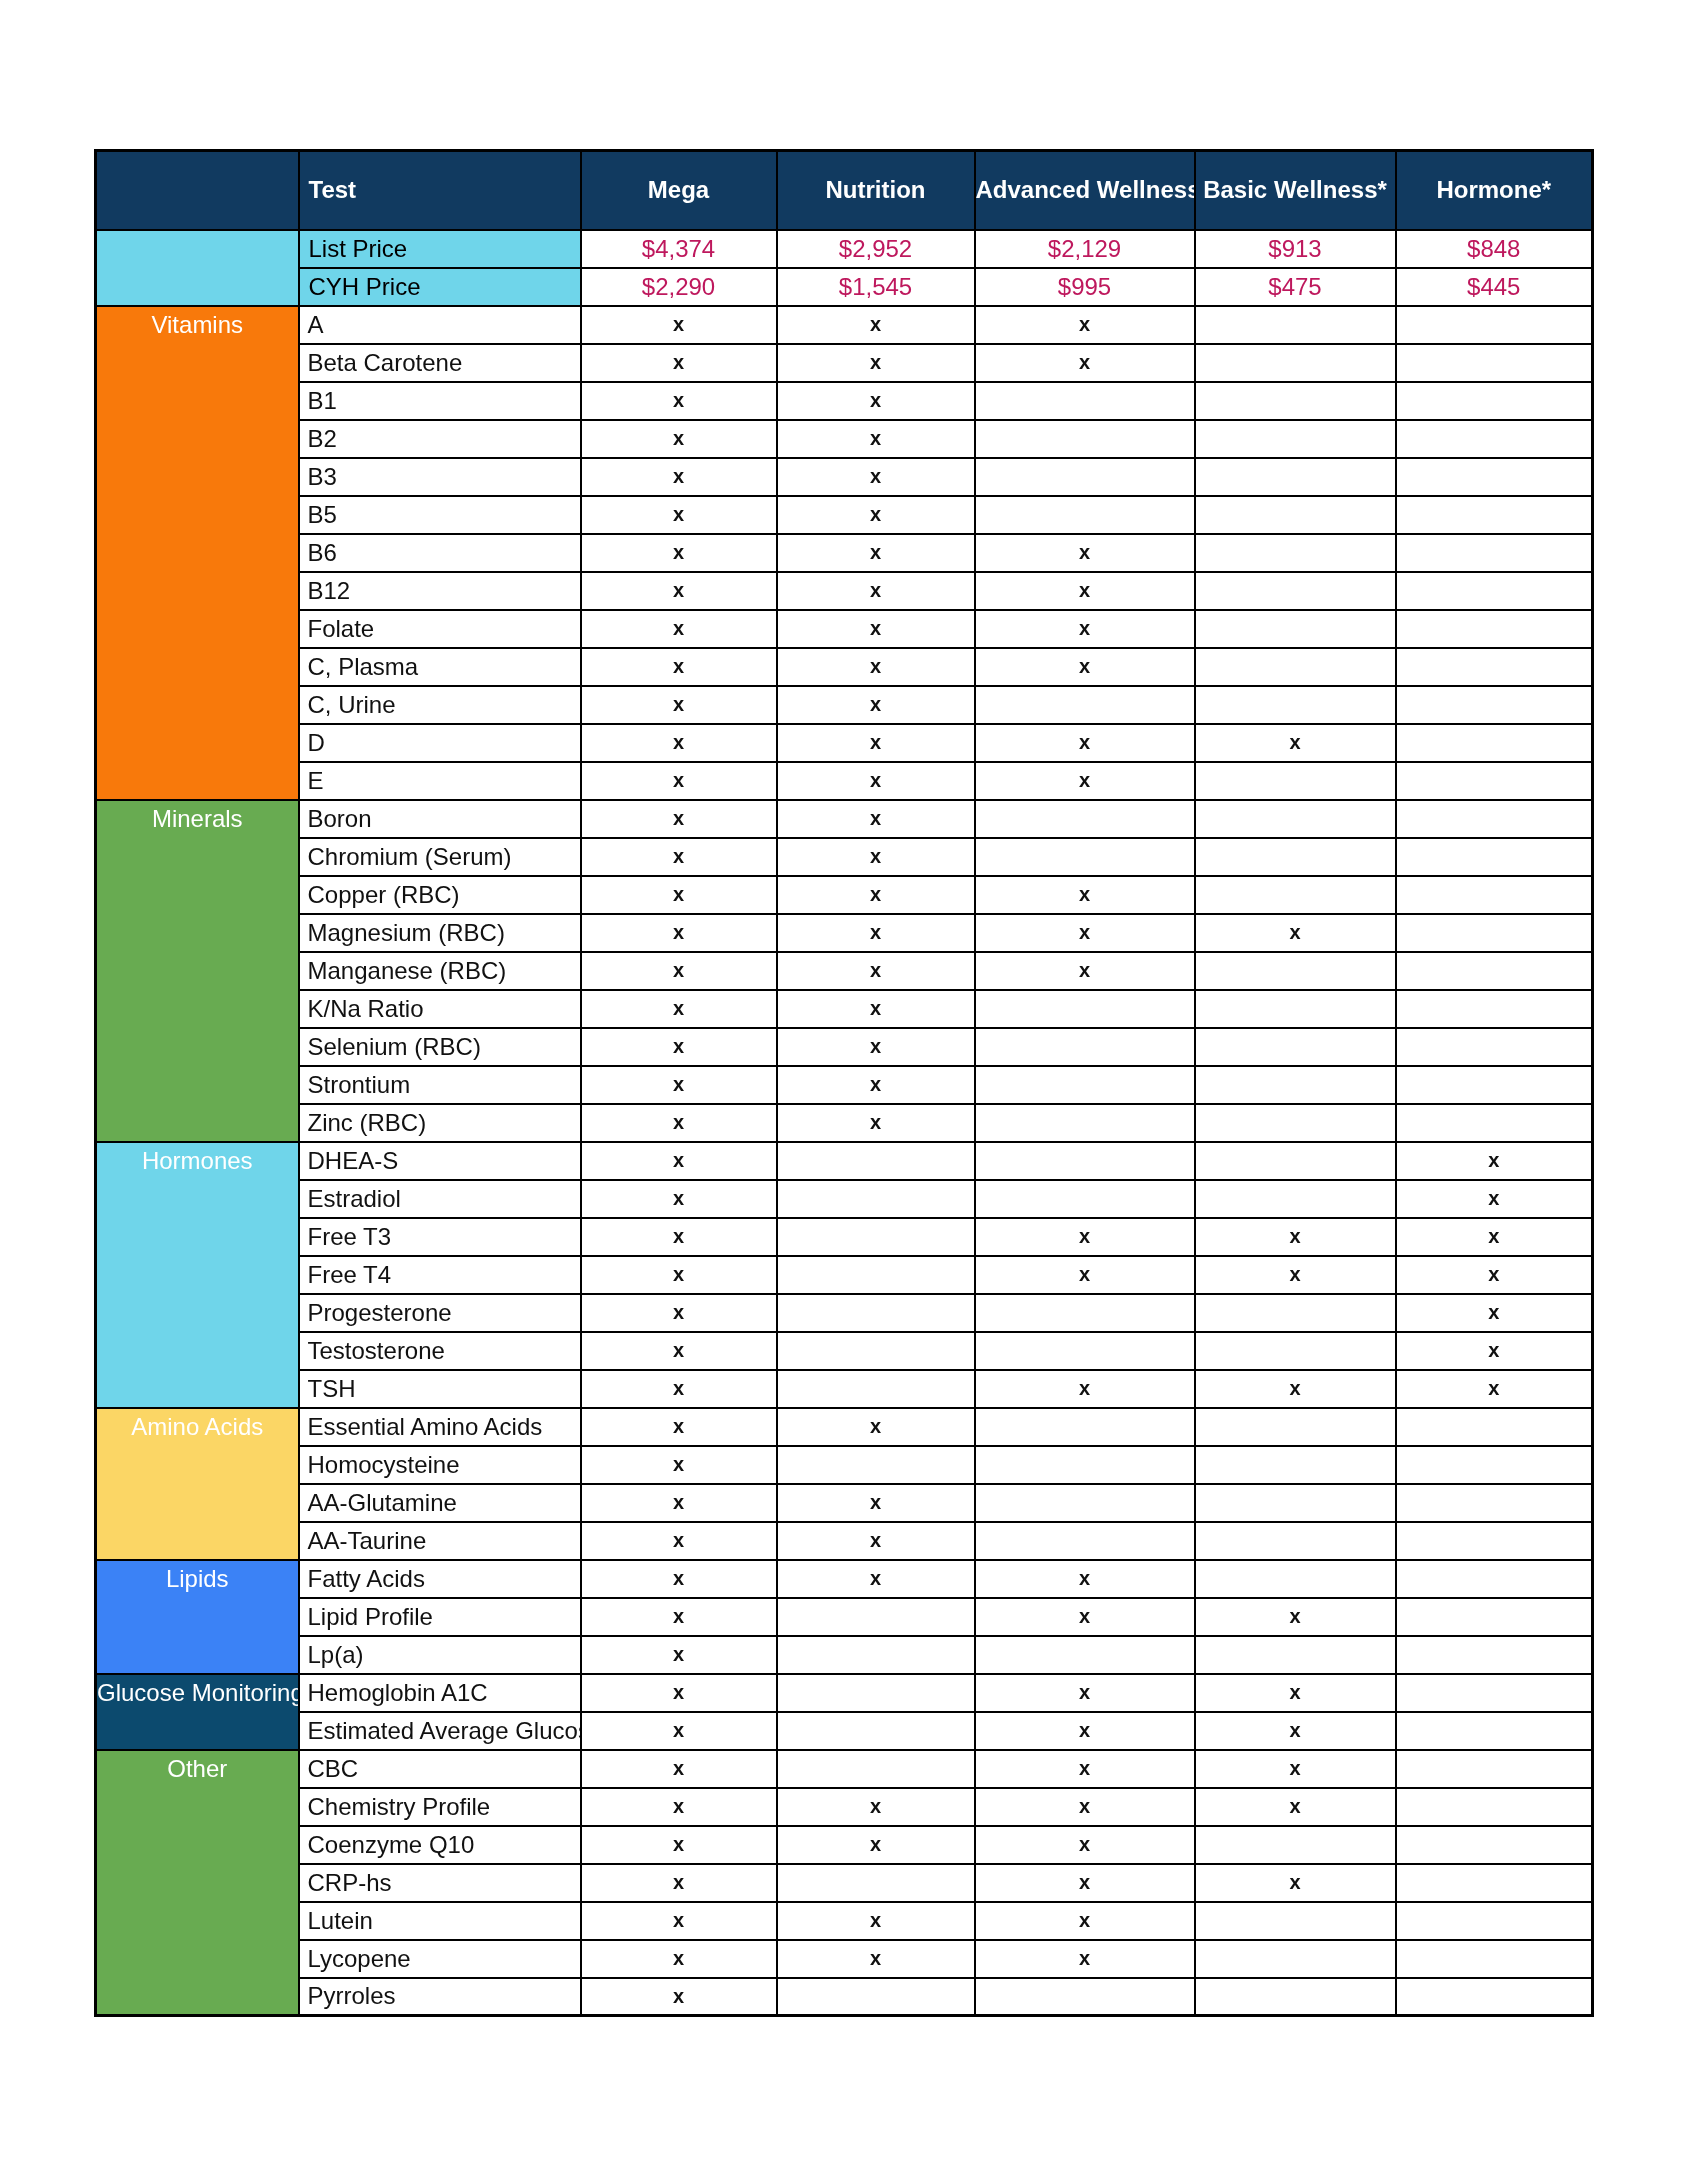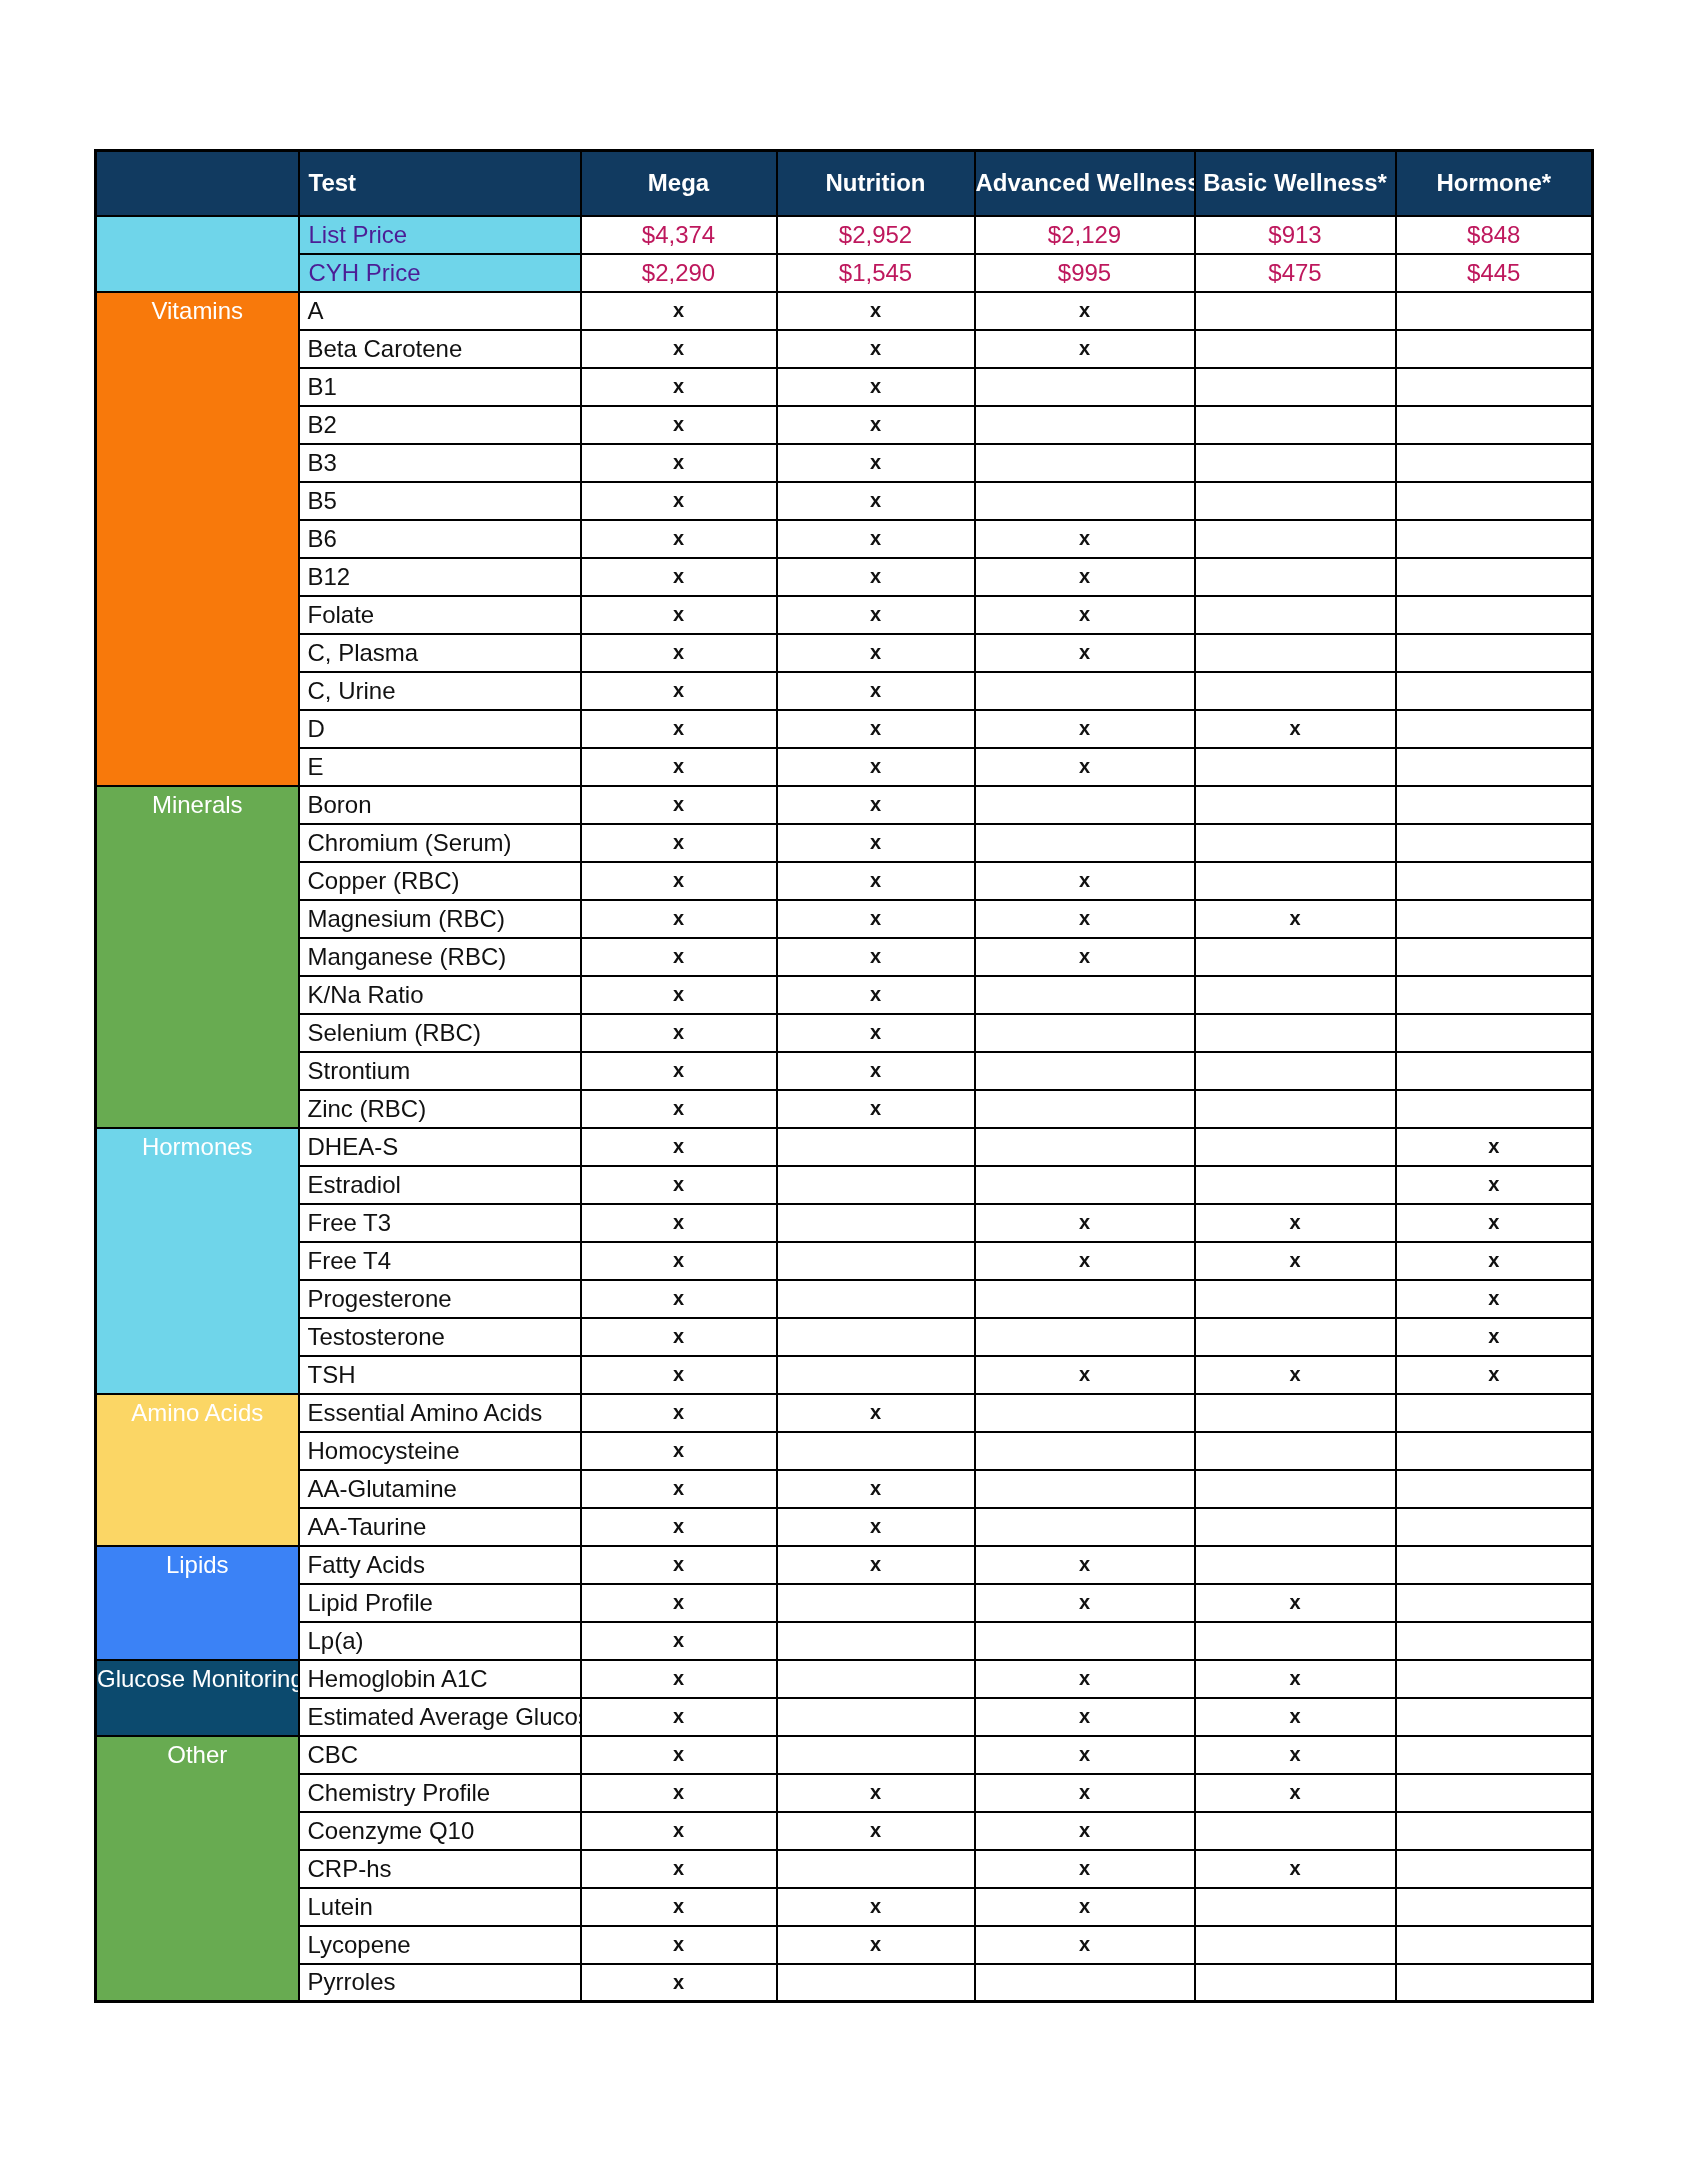--- a/index.html
+++ b/index.html
@@ -25,38 +25,38 @@
     border: 3px solid #000;
   }
   th, td {
     border: 2px solid #000;
     box-sizing: border-box;
     overflow: hidden;
     white-space: nowrap;
     padding: 0;
   }
   tr { height: 38px; }
-  tr.header-row { height: 65px; }
+  tr.header-row { height: 79px; }
   th.colhead, th.corner {
     background: var(--navy);
     color: #ffffff;
     font-weight: bold;
     font-size: 24px;
     text-align: center;
     vertical-align: middle;
   }
   th.colhead.left {
     text-align: left;
     padding-left: 9px;
   }
   td.pricecorner { background: var(--cyan); }
   td.pricelabel {
     background: var(--cyan);
     font-size: 24px;
-    color: #4c1d95;
+    color: #000000;
     padding-left: 9px;
     vertical-align: middle;
   }
   td.priceval {
     font-size: 24px;
     color: #be185d;
     text-align: center;
     vertical-align: middle;
   }
   td.cat {

